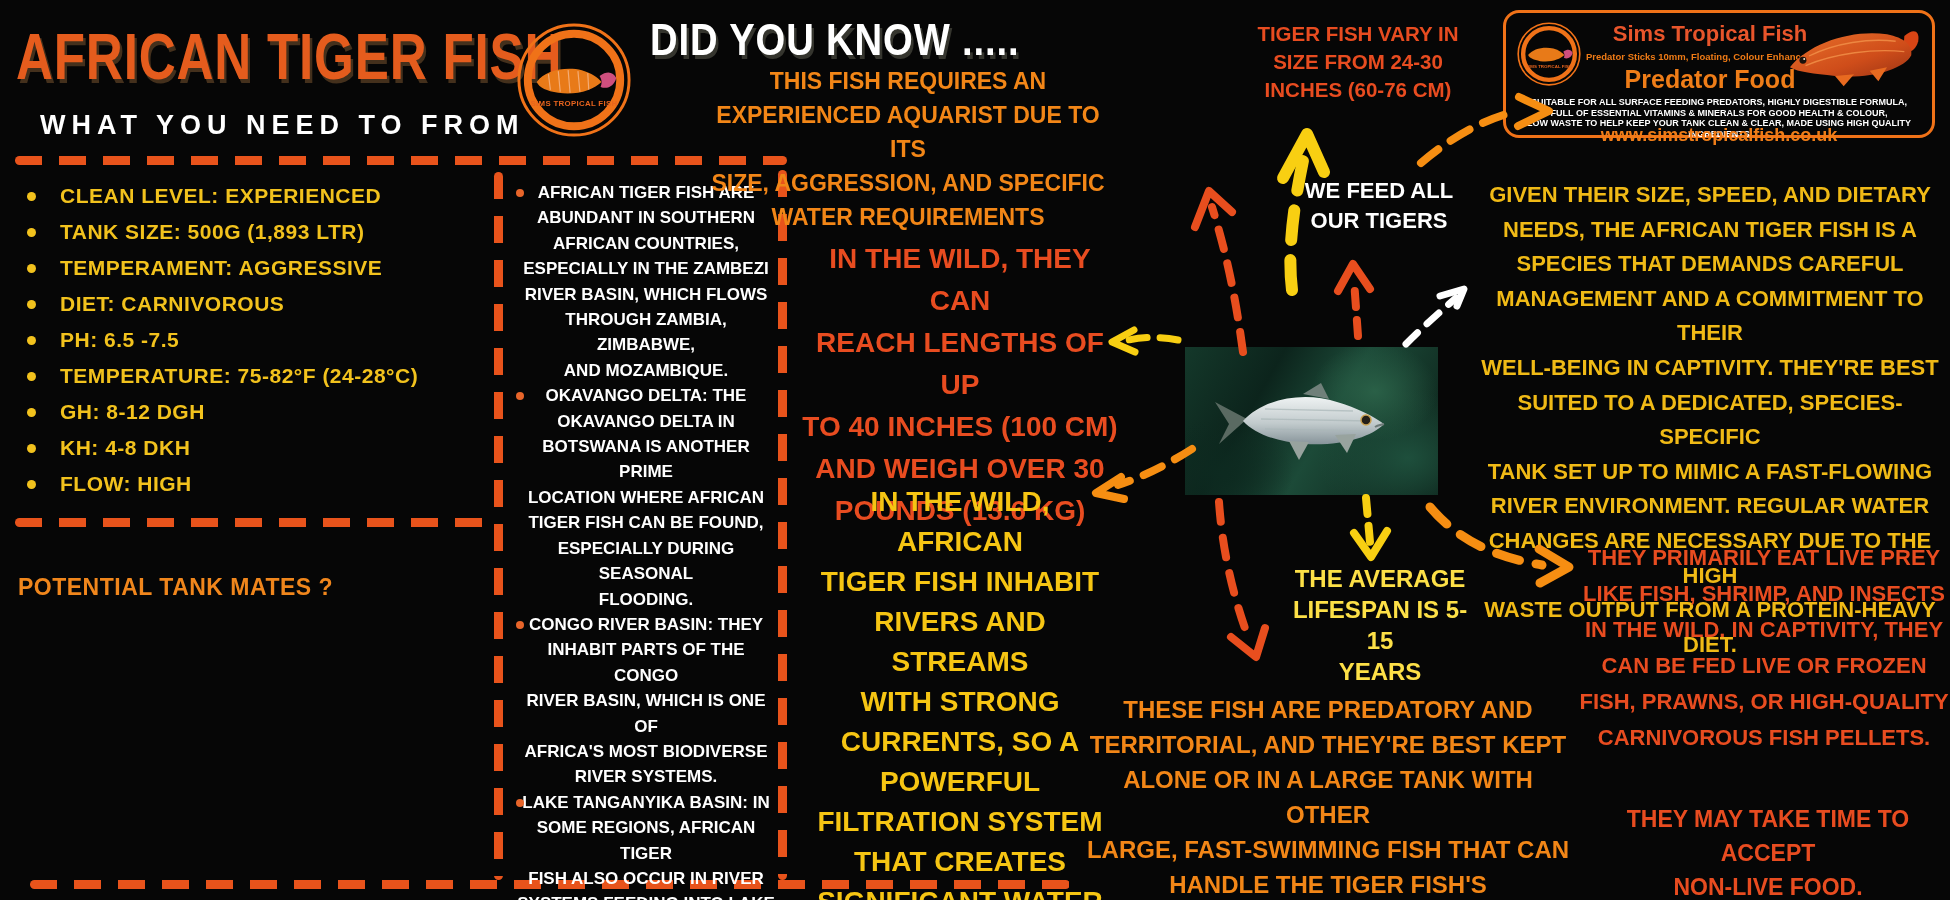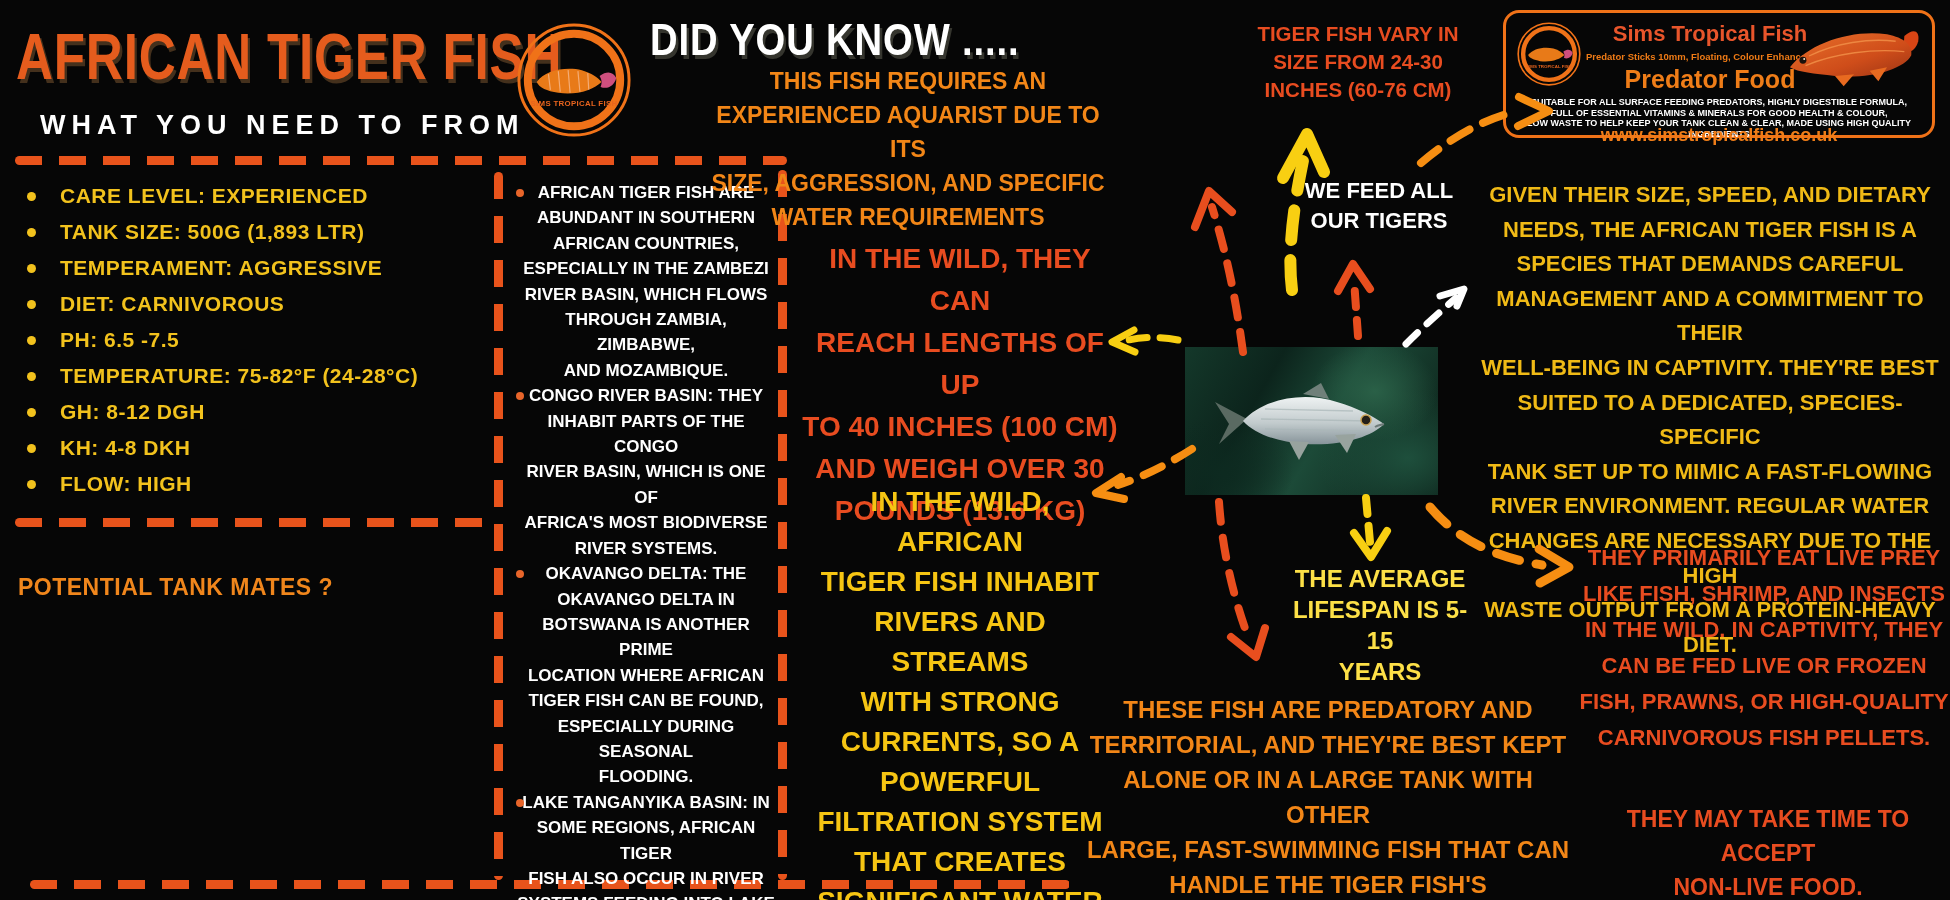--- a/index.html
+++ b/index.html
@@ -87,53 +87,53 @@
     <text x="60" y="86" font-size="8" fill="#e8641e" text-anchor="middle" font-weight="bold" letter-spacing=".3">SIMS TROPICAL FISH</text>
   </svg>
 
   <div class="dh" id="dash-top"></div>
   <div class="dh" id="dash-mid"></div>
   <div class="dh" id="dash-bottom"></div>
   <div class="dv" id="dash-v1"></div>
   <div class="dv" id="dash-v2"></div>
 
   <ul id="care-list">
-    <li>CARE LEVEL: EXPERIENCED</li>
+    <li>CLEAN LEVEL: EXPERIENCED</li>
     <li>TANK SIZE: 500G (1,893 LTR)</li>
     <li>TEMPERAMENT: AGGRESSIVE</li>
     <li>DIET: CARNIVOROUS</li>
     <li>PH: 6.5 -7.5</li>
     <li>TEMPERATURE: 75-82°F (24-28°C)</li>
     <li>GH: 8-12 DGH</li>
     <li>KH: 4-8 DKH</li>
     <li>FLOW: HIGH</li>
   </ul>
 
   <div id="tank-heading">POTENTIAL TANK MATES ?</div>
 
   <ul id="habitat-list">
     <li>AFRICAN TIGER FISH ARE
 ABUNDANT IN SOUTHERN
 AFRICAN COUNTRIES,
 ESPECIALLY IN THE ZAMBEZI
 RIVER BASIN, WHICH FLOWS
 THROUGH ZAMBIA, ZIMBABWE,
 AND MOZAMBIQUE.</li>
-    <li>CONGO RIVER BASIN: THEY
-INHABIT PARTS OF THE CONGO
-RIVER BASIN, WHICH IS ONE OF
-AFRICA'S MOST BIODIVERSE
-RIVER SYSTEMS.</li>
     <li>OKAVANGO DELTA: THE
 OKAVANGO DELTA IN
 BOTSWANA IS ANOTHER PRIME
 LOCATION WHERE AFRICAN
 TIGER FISH CAN BE FOUND,
 ESPECIALLY DURING SEASONAL
 FLOODING.</li>
+    <li>CONGO RIVER BASIN: THEY
+INHABIT PARTS OF THE CONGO
+RIVER BASIN, WHICH IS ONE OF
+AFRICA'S MOST BIODIVERSE
+RIVER SYSTEMS.</li>
     <li>LAKE TANGANYIKA BASIN: IN
 SOME REGIONS, AFRICAN TIGER
 FISH ALSO OCCUR IN RIVER
 SYSTEMS FEEDING INTO LAKE
 TANGANYIKA, ALTHOUGH THEY
 ARE LESS COMMON HERE
 COMPARED TO RIVERINE
 ENVIRONMENTS.</li>
   </ul>
 

